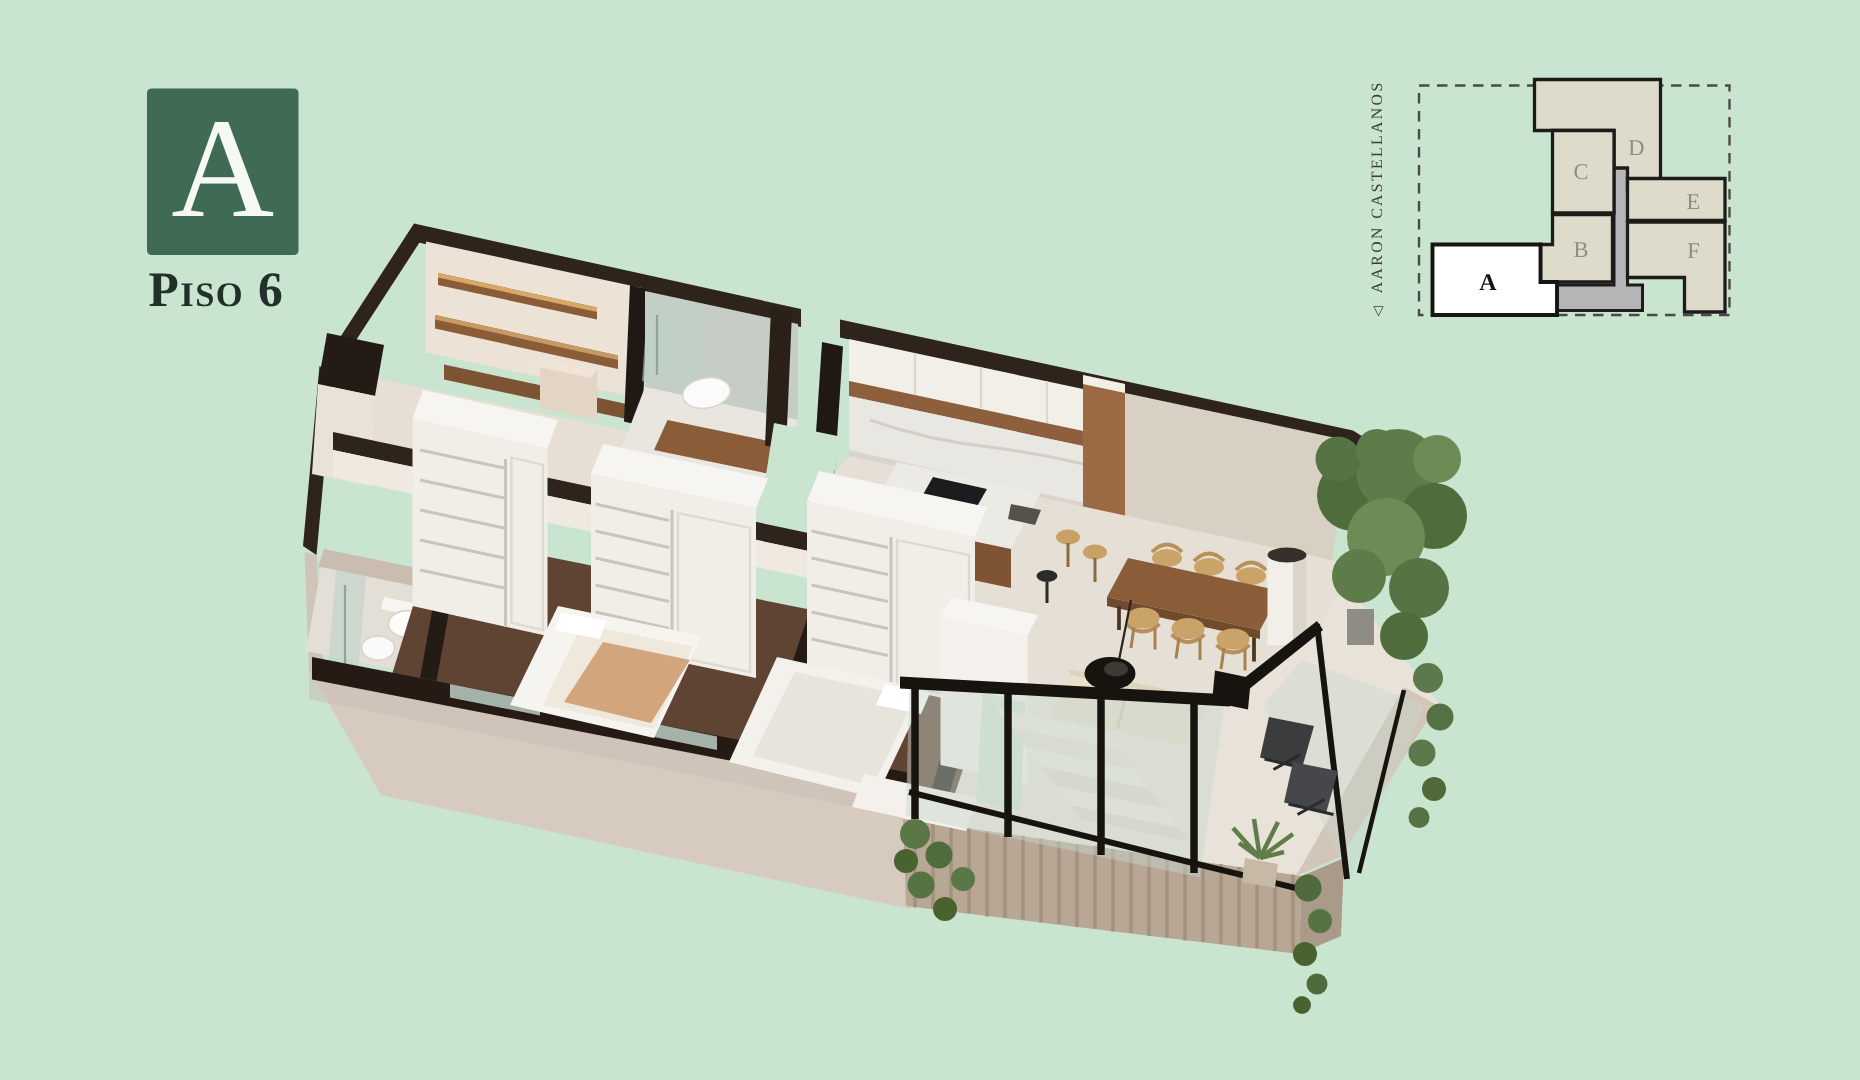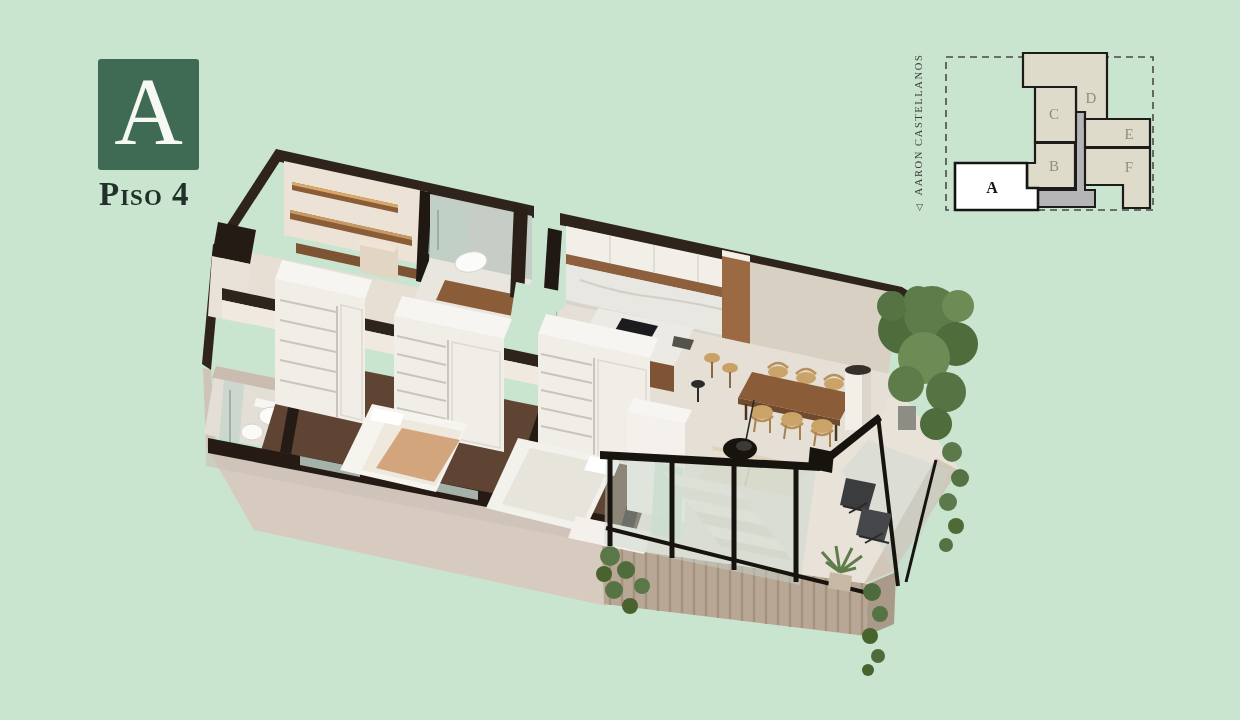--- a/index.html
+++ b/index.html
@@ -43,21 +43,21 @@
   svg{display:block;}
 </style>
 </head>
 <body>
 
 <div class="canvas">
 
   <div class="badge">
     <span class="badge-letter">A</span>
   </div>
-  <div class="floor-label">Piso 4</div>
+  <div class="floor-label">Piso 6</div>
 
   <div class="street-label">
     <span class="marker">◁</span><span>AARON CASTELLANOS</span>
   </div>
 
   <svg class="keyplan" viewBox="0 0 235 175" width="235" height="175">
     <rect x="11" y="12" width="207" height="153" fill="none" stroke="#4a4a46" stroke-width="1.6" stroke-dasharray="7 5"></rect>
 
     <polygon points="141,60 150,60 150,145 160,145 160,162 103,162 103,145 141,145" stroke="#1c1c1a" stroke-width="2" fill="#b5b4b6"></polygon>
 

